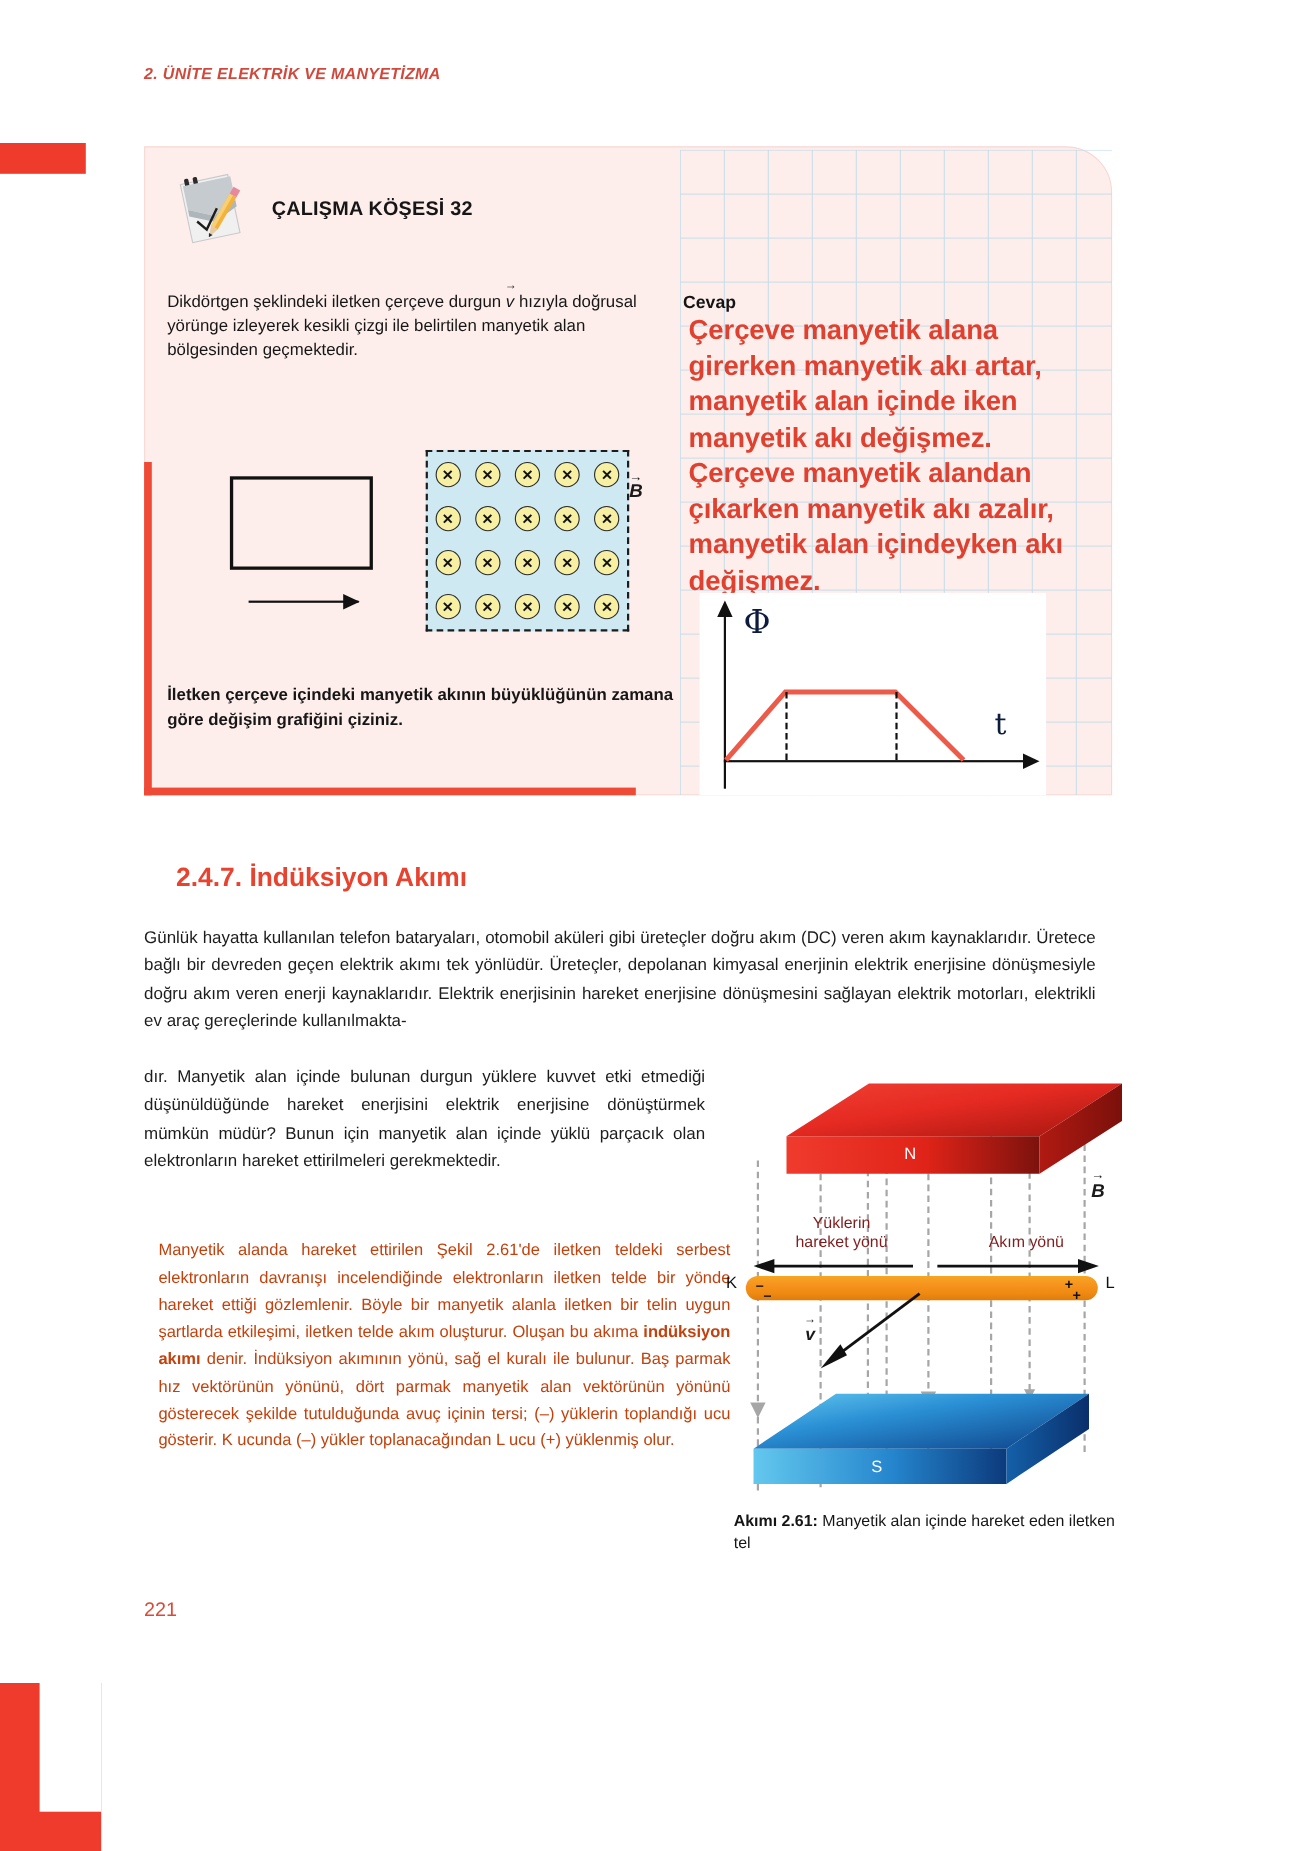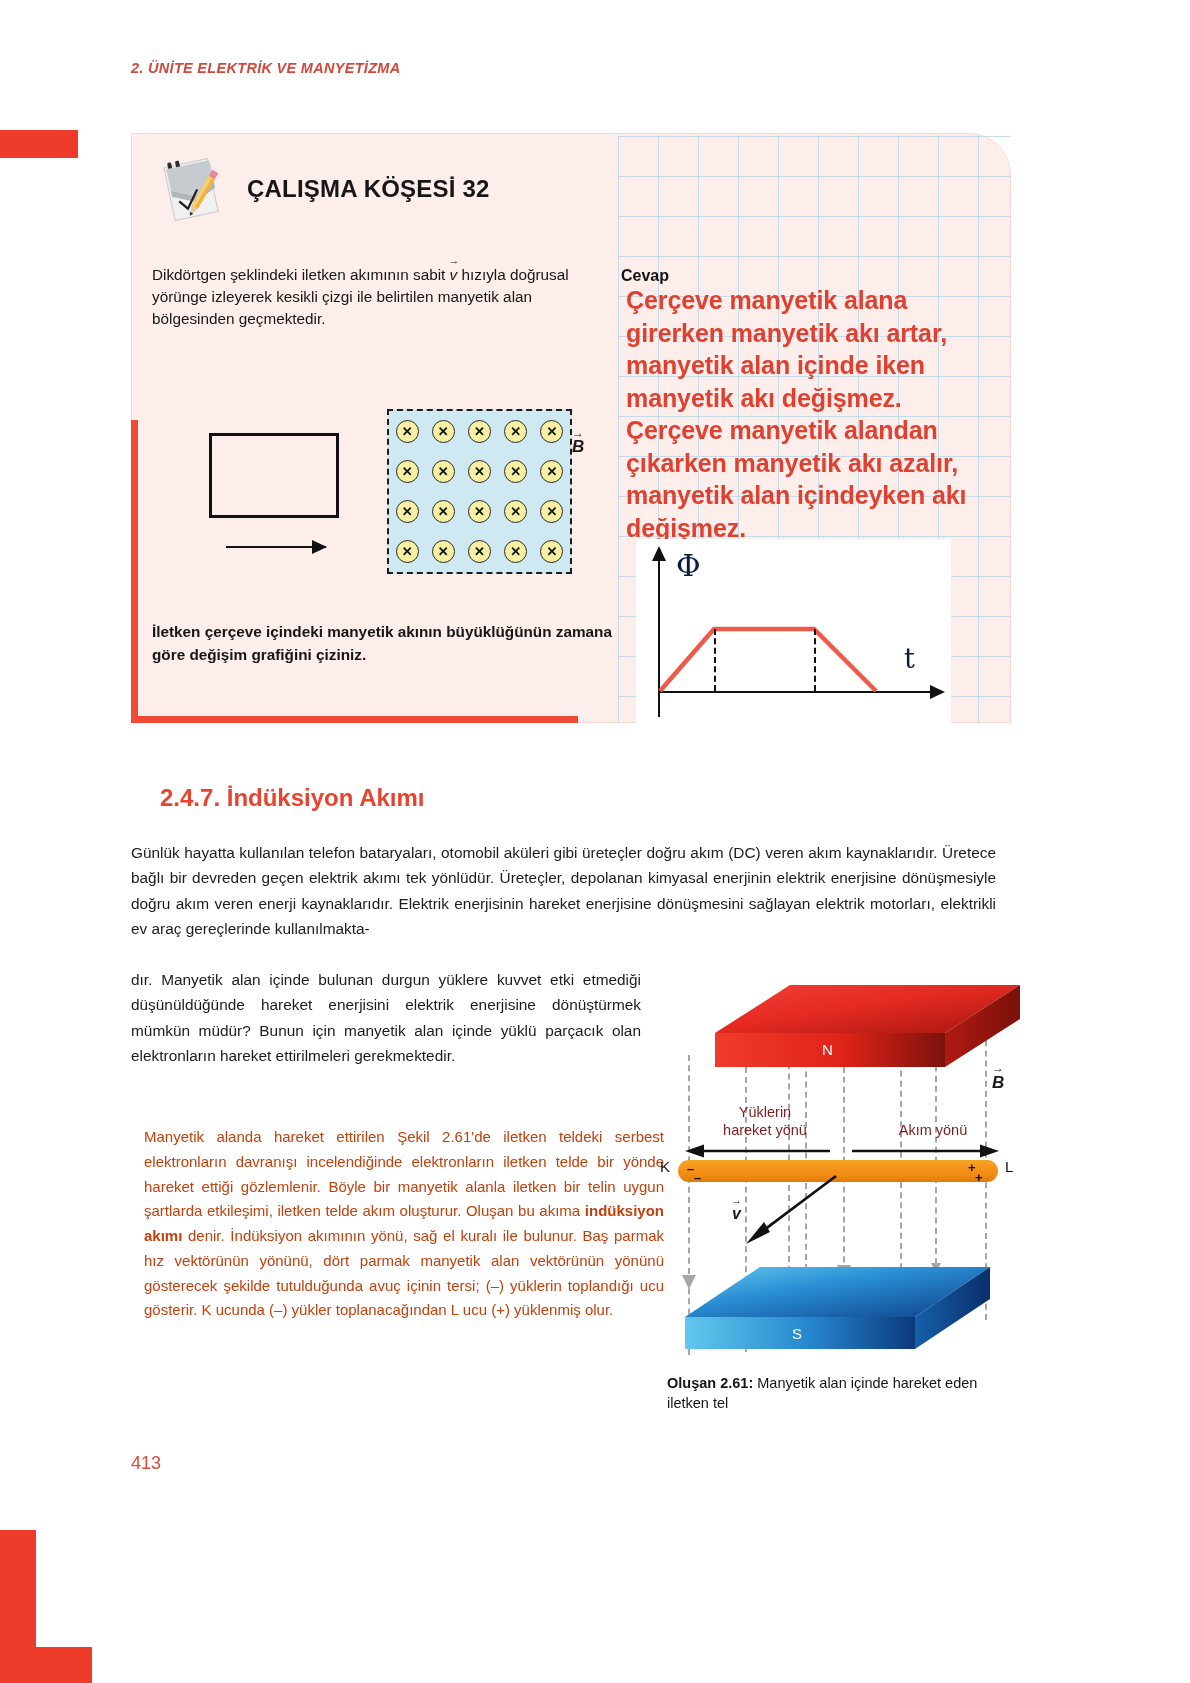--- a/index.html
+++ b/index.html
@@ -51,21 +51,21 @@
     position:absolute; left:131px; top:716px; width:447px; height:7px;
     background:#ee4a35;
   }
 
   .activity-head{
     position:absolute; left:25px; top:18px; display:flex; align-items:center;
     gap:16px;
   }
   .notepad-icon{ width:74px; height:74px; position:relative; }
   .activity-title{
-    font-size:24px; font-weight:bold; letter-spacing:.2px; color:#161616;
+    font-size:18px; font-weight:bold; letter-spacing:.2px; color:#161616;
   }
 
   .question-text{
     position:absolute; left:20px; top:130px; width:450px;
     font-size:15.3px; line-height:1.45; color:#161616;
   }
   .v-vec{ display:inline-block; position:relative; font-style:italic; font-weight:500;}
   .v-vec::after{
     content:"→"; position:absolute; left:-1px; top:-11px; font-size:11px; font-style:normal;
   }
@@ -241,21 +241,21 @@
             <path d="M35.6 64.6 L39.4 64.6 L37.5 68 Z" fill="#2a2a2a"></path>
             <rect x="34" y="17" width="7" height="7" fill="#e8889b"></rect>
           </g>
         </g>
       </svg>
     </span>
     <span class="activity-title">ÇALIŞMA KÖŞESİ 32</span>
   </div>
 
   <div class="question-text">
-    <span>Dikdörtgen şeklindeki iletken akımının sabit </span><span class="v-vec">v</span><span> hızıyla doğrusal yörünge izleyerek kesikli çizgi ile belirtilen manyetik alan bölgesinden geçmektedir.</span>
+    <span>Dikdörtgen şeklindeki iletken çerçeve durgun </span><span class="v-vec">v</span><span> hızıyla doğrusal yörünge izleyerek kesikli çizgi ile belirtilen manyetik alan bölgesinden geçmektedir.</span>
   </div>
 
   <div class="phys-diagram">
     <div class="frame-rect"></div>
     <div class="frame-arrow"></div>
 
     <div class="field-region">
       <span class="xcirc">✕</span>
       <span class="xcirc">✕</span>
       <span class="xcirc">✕</span>
@@ -401,15 +401,15 @@
         <stop offset="100%" stop-color="#0a2f6b"></stop>
       </linearGradient>
     </defs>
     <polygon points="25,72 100,22 330,22 255,72" fill="url(#blueTop)"></polygon>
     <polygon points="25,72 255,72 255,104 25,104" fill="url(#blueFront)"></polygon>
     <polygon points="255,72 330,22 330,54 255,104" fill="url(#blueSide)"></polygon>
   </svg>
   <span class="mag-label" style="left:132px; top:350px;">S</span>
 </div>
 
-<div class="fig-caption"><b>Oluşan 2.61:</b><span> Manyetik alan içinde hareket eden iletken tel</span></div>
-
-<div class="page-number">413</div>
+<div class="fig-caption"><b>Akımı 2.61:</b><span> Manyetik alan içinde hareket eden iletken tel</span></div>
+
+<div class="page-number">221</div>
 
 </body></html>

